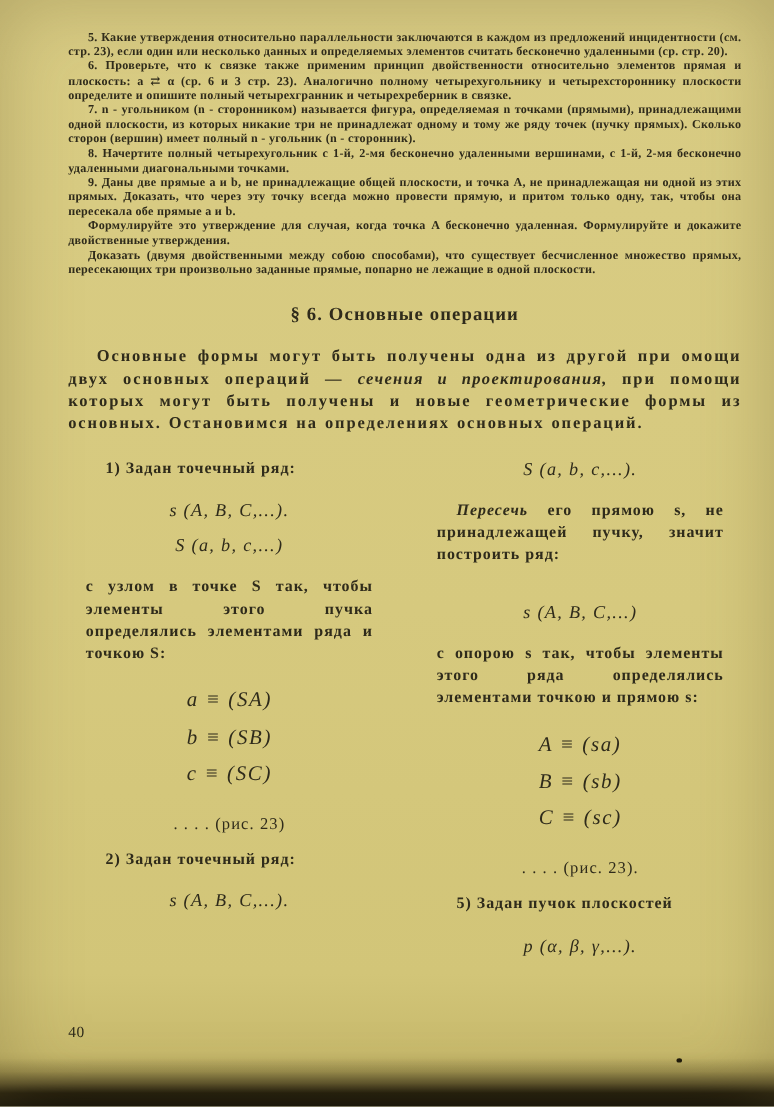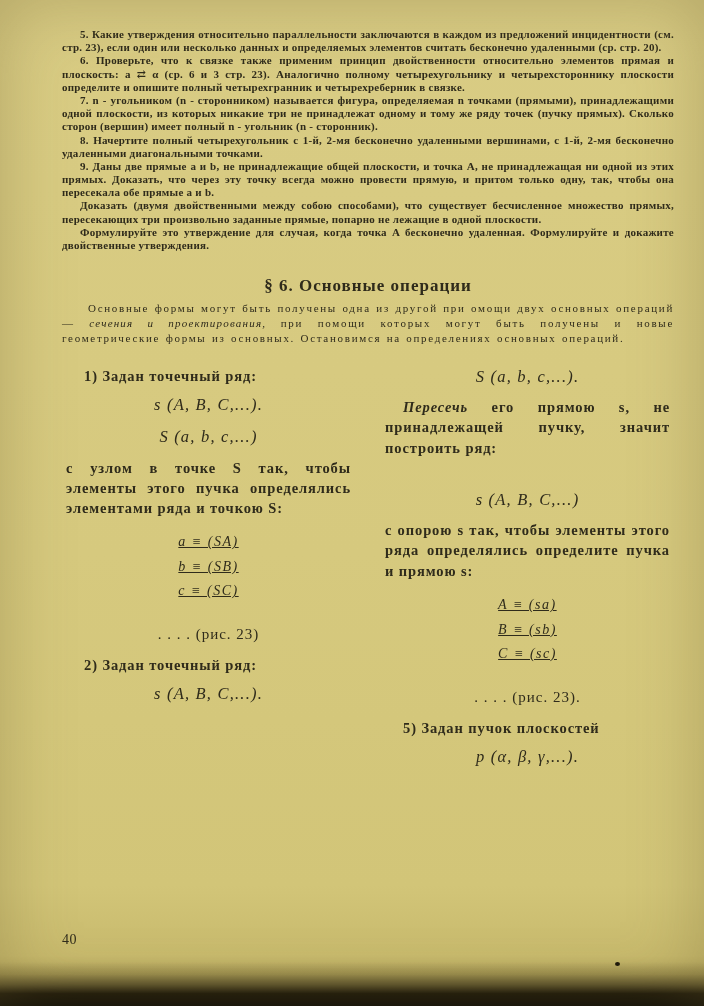--- a/index.html
+++ b/index.html
@@ -31,52 +31,52 @@
     margin: 0;
     font-size: 11px;
     line-height: 1.2;
     letter-spacing: .25px;
     text-align: justify;
     text-indent: 18px;
     font-weight: bold;
   }
   
   .heading {
-    margin: 24px 0 5px;
+    margin: 24px 0 18px;
     text-align: center;
     font-size: 17px;
     font-weight: bold;
     letter-spacing: 1px;
   }
   
   .intro {
     margin: 0 0 10px;
-    font-size: 11px;
+    font-size: 15px;
     line-height: 1.36;
     letter-spacing: 1.7px;
     word-spacing: 1px;
     text-align: justify;
     text-indent: 26px;
-    font-weight: normal;
+    font-weight: bold;
   }
   .intro i { letter-spacing: 1.2px; }
   
   .cols {
     display: flex;
     gap: 26px;
     margin-top: 12px;
   }
   .col {
     width: 293px;
     font-size: 14.5px;
     line-height: 1.4;
     letter-spacing: .9px;
     font-weight: bold;
   }
-  .col p { margin: 4px; text-align: justify; }
+  .col p { margin: 16px; text-align: justify; }
   .item-label {
     text-align: left !important;
     text-indent: 18px;
     margin-top: 8px !important;
   }
   .formula {
     text-align: center !important;
     font-style: italic;
     font-weight: normal;
     font-size: 16.5px;
@@ -85,24 +85,23 @@
   }
   .formula--spaced { margin-top: 30px !important; }
   .col-para.indent { text-indent: 18px; }
   .equations {
     width: max-content;
     margin: 12px auto 4px;
   }
   .eq {
     font-style: italic;
     font-weight: normal;
-    font-size: 14px;
+    font-size: 19px;
     letter-spacing: 1.5px;
     line-height: 1.75;
-    text-decoration: underline;
   }
   .dots {
     text-align: center !important;
     font-weight: normal;
     font-size: 15px;
     letter-spacing: 1px;
     margin: 20px 0 10px !important;
   }
   
   .page-num {
@@ -138,22 +137,22 @@
 
 <div class="page">
   <div class="content">
 
     <div class="exercises">
       <p>5. Какие утверждения относительно параллельности заключаются в каждом из предложений инцидентности (см. стр. 23), если один или несколько данных и определяемых элементов считать бесконечно удаленными (ср. стр. 20).</p>
       <p>6. Проверьте, что к связке также применим принцип двойственности относительно элементов прямая и плоскость: a ⇄ α (ср. 6 и 3 стр. 23). Аналогично полному четырехугольнику и четырехстороннику плоскости определите и опишите полный четырехгранник и четырехреберник в связке.</p>
       <p>7. n - угольником (n - сторонником) называется фигура, определяемая n точками (прямыми), принадлежащими одной плоскости, из которых никакие три не принадлежат одному и тому же ряду точек (пучку прямых). Сколько сторон (вершин) имеет полный n - угольник (n - сторонник).</p>
       <p>8. Начертите полный четырехугольник с 1-й, 2-мя бесконечно удаленными вершинами, с 1-й, 2-мя бесконечно удаленными диагональными точками.</p>
       <p>9. Даны две прямые a и b, не принадлежащие общей плоскости, и точка A, не принадлежащая ни одной из этих прямых. Доказать, что через эту точку всегда можно провести прямую, и притом только одну, так, чтобы она пересекала обе прямые a и b.</p>
+      <p>Формулируйте это утверждение для случая, когда точка A бесконечно удаленная. Формулируйте и докажите двойственные утверждения.</p>
       <p>Доказать (двумя двойственными между собою способами), что существует бесчисленное множество прямых, пересекающих три произвольно заданные прямые, попарно не лежащие в одной плоскости.</p>
-      <p>Формулируйте это утверждение для случая, когда точка A бесконечно удаленная. Формулируйте и докажите двойственные утверждения.</p>
     </div>
 
     <h2 class="heading">§ 6. Основные операции</h2>
 
     <p class="intro"><span>Основные формы могут быть получены одна из другой при омощи двух основных операций — </span><i>сечения и проектирования,</i><span> при помощи которых могут быть получены и новые геометрические формы из основных. Остановимся на определениях основных операций.</span></p>
 
     <div class="cols">
 
       <div class="col">
         <p class="item-label">1) Задан точечный ряд:</p>
@@ -167,21 +166,21 @@
         </div>
         <p class="dots">. . . .  (рис. 23)</p>
         <p class="item-label">2) Задан точечный ряд:</p>
         <p class="formula">s (A, B, C,...).</p>
       </div>
 
       <div class="col">
         <p class="formula">S (a, b, c,...).</p>
         <p class="col-para indent"><i>Пересечь</i><span> его прямою s, не принадлежащей пучку, значит построить ряд:</span></p>
         <p class="formula formula--spaced">s (A, B, C,...)</p>
-        <p class="col-para">с опорою s так, чтобы элементы этого ряда определялись определите пучка и прямою s:</p>
+        <p class="col-para">с опорою s так, чтобы элементы этого ряда определялись элементами точкою и прямою s:</p>
         <div class="equations">
           <div class="eq">A ≡ (sa)</div>
           <div class="eq">B ≡ (sb)</div>
           <div class="eq">C ≡ (sc)</div>
         </div>
         <p class="dots">. . . .  (рис. 23).</p>
         <p class="item-label">5) Задан пучок плоскостей</p>
         <p class="formula">p (α, β, γ,...).</p>
       </div>
 

